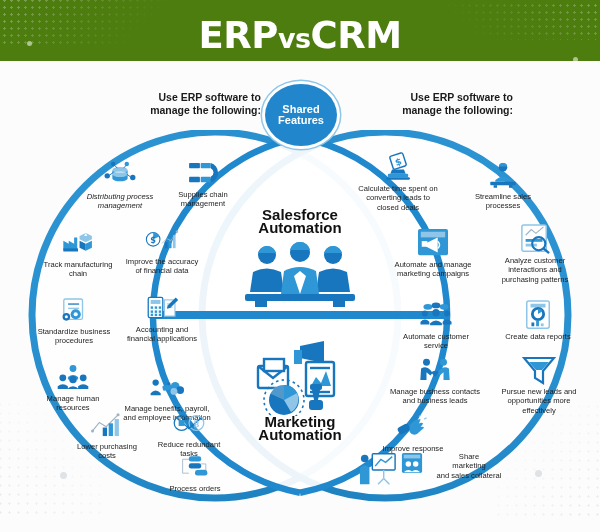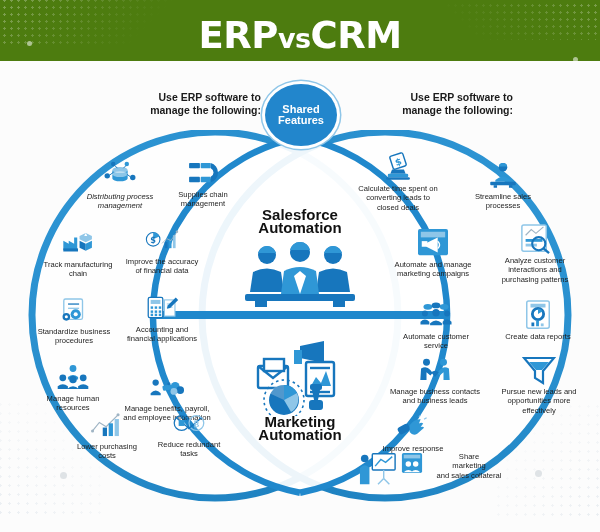--- a/index.html
+++ b/index.html
@@ -366,20 +366,31 @@
           <circle cx="33" cy="15" r="10" stroke="#8fc6e8"></circle>
         <path d="M6 8 l18 15 M40 8 l-18 15" stroke="#1776bd" stroke-width="1.7"></path>
       </g>
       <rect x="9" y="11" width="8" height="8" fill="#2f97d6"></rect>
       <text x="33" y="20" font-size="11" fill="#8fc6e8" text-anchor="middle" font-family="DejaVu Sans" font-weight="bold">₿</text>
     </svg>
     <div class="cap">Reduce redundant
 tasks</div>
   </div>
 
+  <div class="item" style="left:152px;top:452px;width:86px;">
+    <svg class="ico" viewBox="0 0 44 28">
+      <g fill="none" stroke="#9fb4c4" stroke-width="1.1">
+        <path d="M6 4 h8 M6 4 v18 h8 M30 10 h6 v8 h-8"></path>
+      </g>
+      <rect x="14" y="0" width="16" height="7" rx="3" fill="#2f97d6"></rect>
+      <rect x="14" y="9" width="16" height="7" rx="3" fill="#1776bd"></rect>
+      <rect x="22" y="18" width="16" height="7" rx="3" fill="#2f97d6"></rect>
+    </svg>
+    <div class="cap">Process orders</div>
+  </div>
 
   <div class="item" style="left:348px;top:152px;width:100px;">
     <svg class="ico" viewBox="0 0 40 32">
       <g>
         <rect x="12" y="1" width="16" height="16" rx="2" fill="#ffffff" stroke="#1776bd" stroke-width="1.7" transform="rotate(-18 20 9)"></rect>
         <text x="20" y="14" font-size="11" font-weight="bold" fill="#2f97d6" text-anchor="middle" font-family="DejaVu Sans" transform="rotate(-18 20 9)">$</text>
         <path d="M13 19 h14 l2 5 h-18z" fill="#1776bd"></path>
         <rect x="8" y="24" width="24" height="4" rx="1.5" fill="#2f97d6"></rect>
         <rect x="6" y="28" width="28" height="3" rx="1.5" fill="#1776bd"></rect>
       </g>

